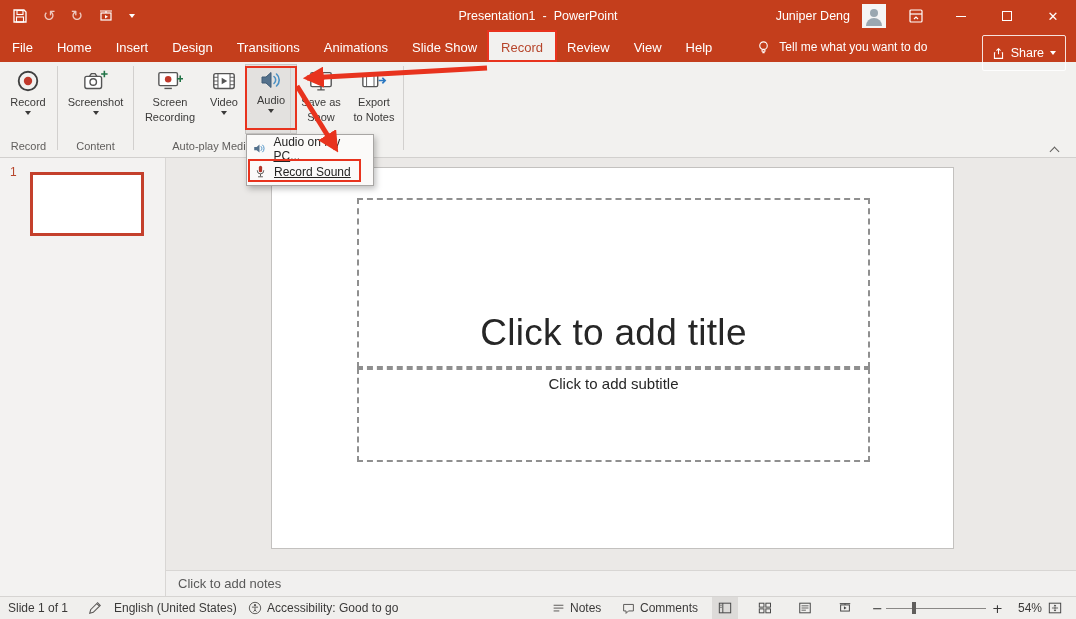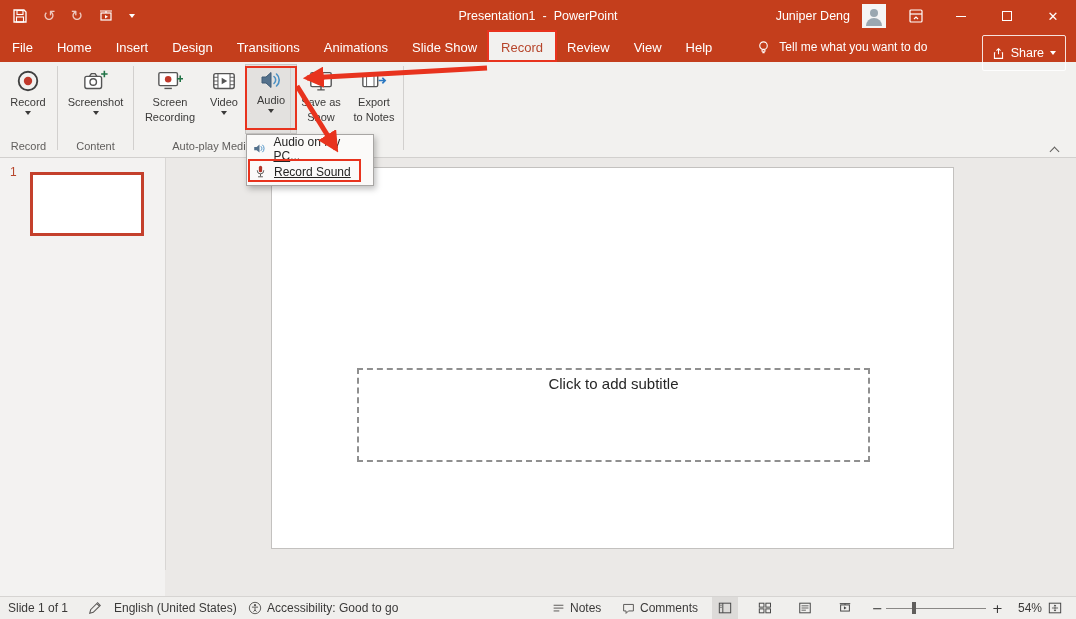--- a/index.html
+++ b/index.html
@@ -270,26 +270,32 @@
     </div>
   </div>
 
   <div class="slides-panel">
     <span class="slide-num">1</span>
     <div class="thumb"></div>
   </div>
 
   <div class="editor">
     <div class="canvas">
+      <div class="ph title-ph">
+        <span class="ph-text">Click to add title</span>
+      </div>
       <div class="ph subtitle-ph">
         <span class="ph-text">Click to add subtitle</span>
       </div>
     </div>
   </div>
 
+  <div class="notesbar">
+    <span>Click to add notes</span>
+  </div>
 
   <div class="statusbar">
     <div class="sb-item" style="left:8px;">
         <span>Slide 1 of 1</span>
       </div>
     <div class="sb-item" style="left:88px;">
       <svg viewBox="0 0 16 16" width="14" height="14">
           <path d="M2 14 l1 -4 8 -8 3 3 -8 8 z M10 3 l3 3" fill="none" stroke="#5A5856" stroke-width="1.2"></path>
         </svg>
     </div>

